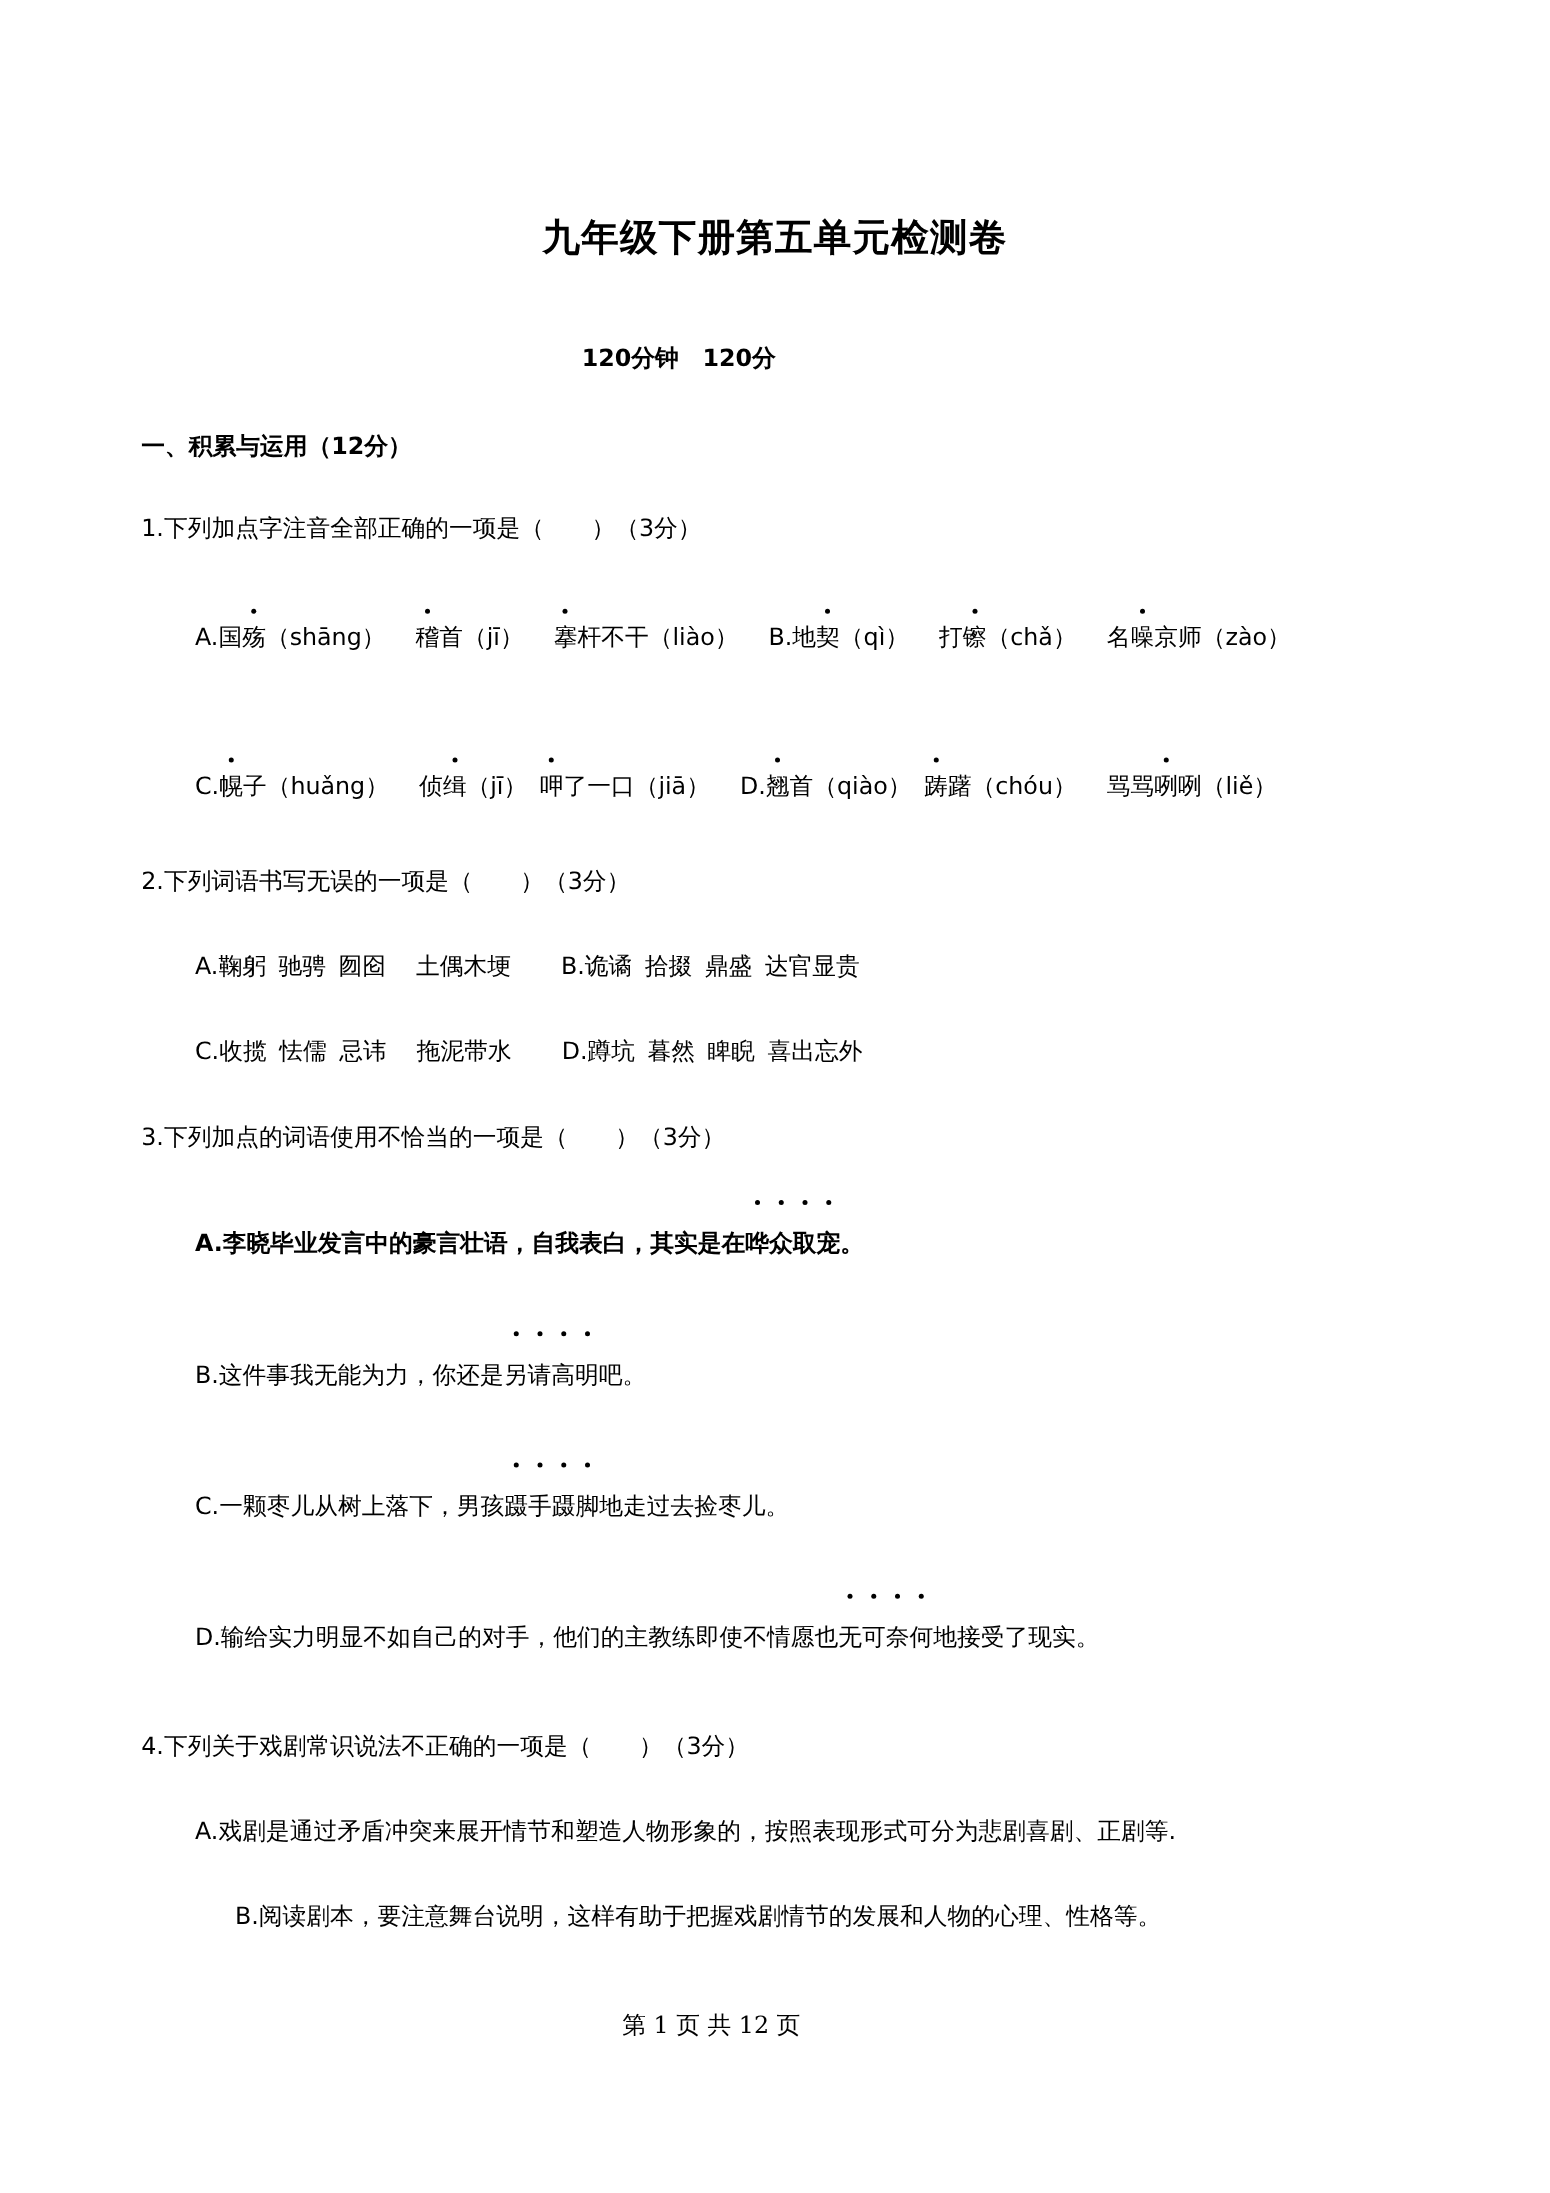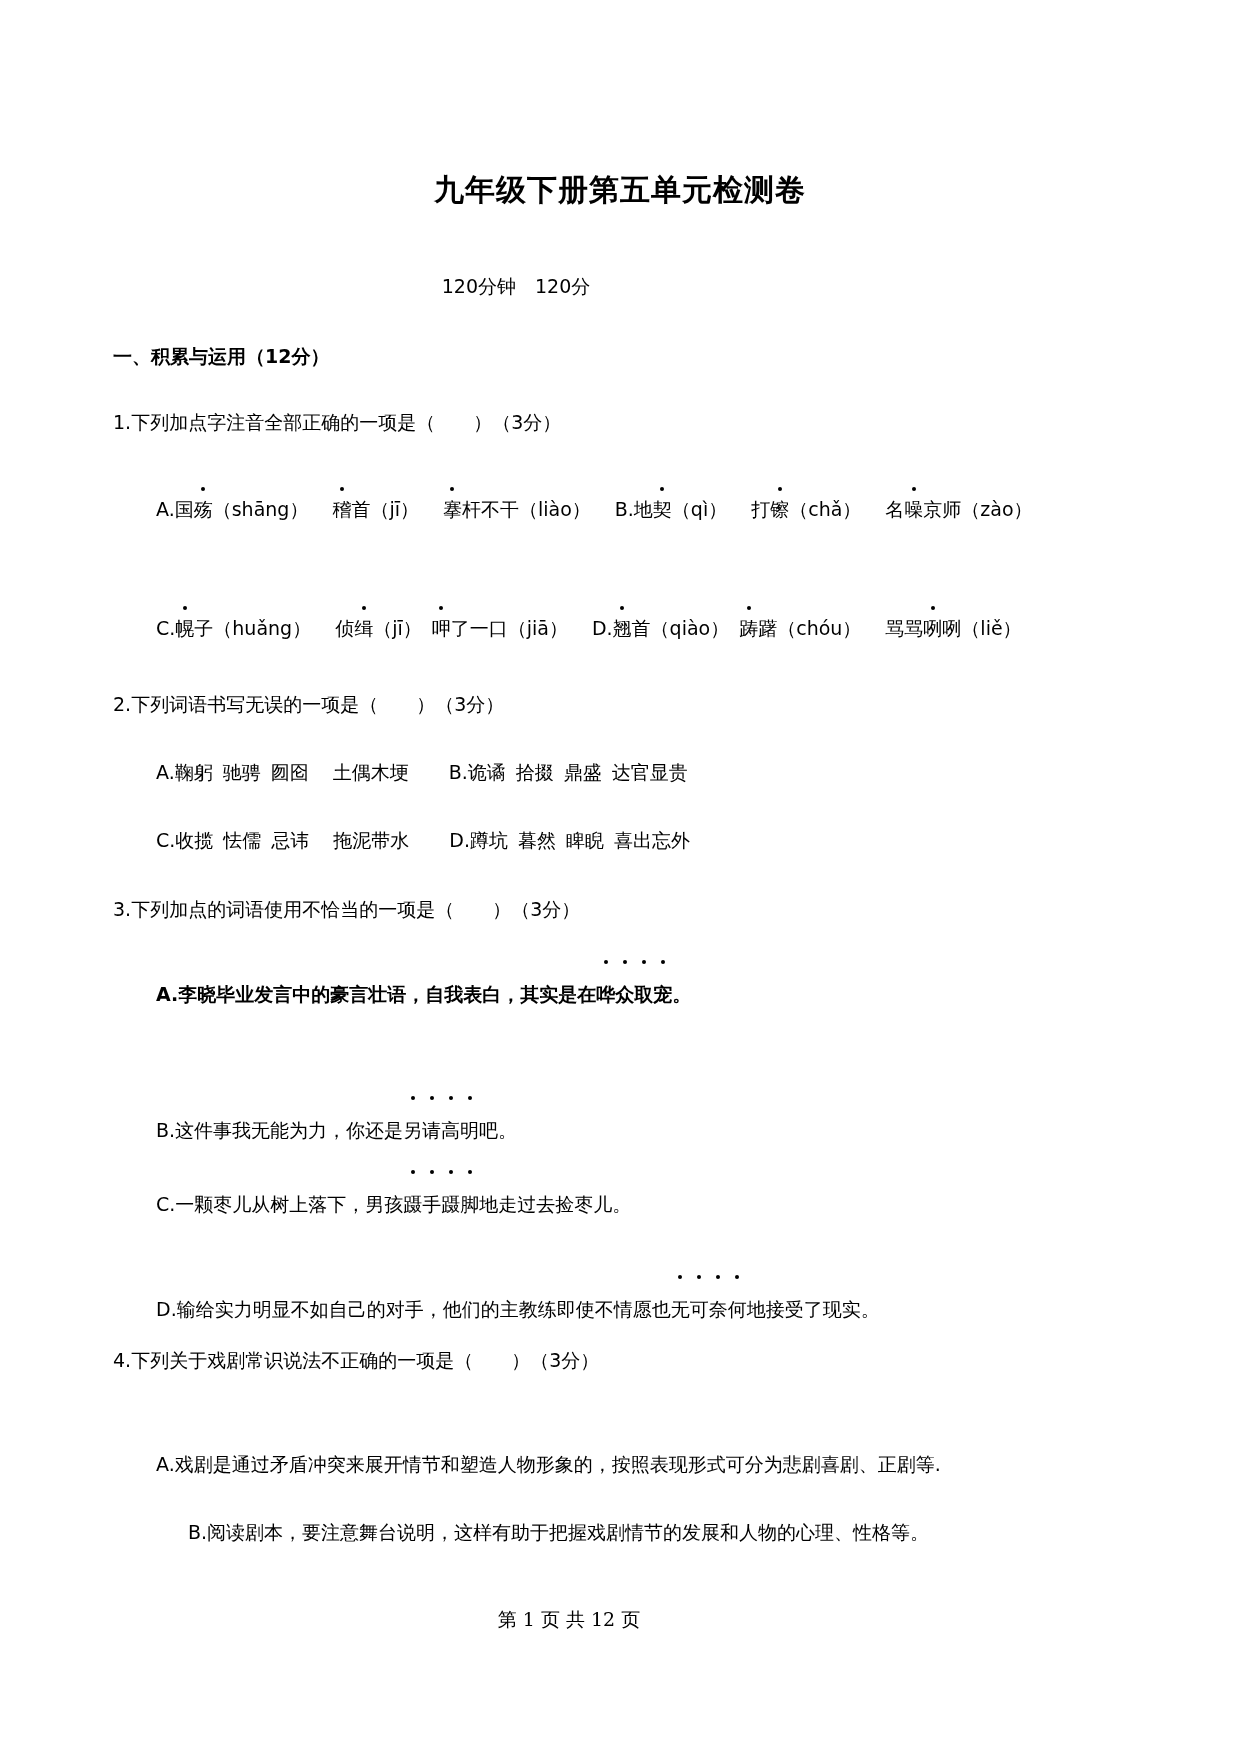--- a/index.html
+++ b/index.html
@@ -8,21 +8,21 @@
     font-family: "DejaVu Sans", "Liberation Sans", sans-serif;
     color: #000;
   }
   .abs { position: absolute; white-space: nowrap; text-align: right; }
   .title {
     left: 0; width: 1240px; top: 170px; text-align: center;
     font-size: 30px; font-weight: bold; letter-spacing: 1px;
   }
   .subtitle {
     left: 0; width: 1032px; top: 274px; text-align: center;
-    font-size: 19px; font-weight: normal;
+    font-size: 19px; font-weight: bold; padding-left: 27px;
   }
   .section {
     left: 113px; top: 344px; font-size: 19px; font-weight: bold;
   }
   .q { left: 113px; font-size: 19px; }
   .opt { left: 156px; font-size: 19px; }
   .dot { position: relative; display: inline-block; }
   .dot::before {
     content: ""; position: absolute; left: 50%; top: -10px;
     width: 4px; height: 4px; margin-left: -2px; border-radius: 50%; background: #000;
@@ -61,31 +61,31 @@
 
 <div class="abs opt" style="top:828px;">
   <span>C.</span><span>收揽</span><span class="gap-sm"></span><span>怯儒</span><span class="gap-sm"></span><span>忌讳</span><span class="gap"></span><span>拖泥带水</span><span class="gap-lg"></span><span>D.</span><span>蹲坑</span><span class="gap-sm"></span><span>暮然</span><span class="gap-sm"></span><span>睥睨</span><span class="gap-sm"></span><span>喜出忘外</span>
 </div>
 
 <div class="abs q" style="top:897px;">3.下列加点的词语使用不恰当的一项是（　　）（3分）</div>
 
 <div class="abs opt dots-high" style="top:982px;font-weight:bold;">
   <span>A.</span><span>李晓毕业发言中的豪言壮语，自我表白，其实是在</span><span class="dotted-word"><span class="dot">哗</span><span class="dot">众</span><span class="dot">取</span><span class="dot">宠</span></span><span>。</span>
 </div>
-<div class="abs opt dots-high" style="top:1118px;">
+<div class="abs opt dots-high" style="top:1087px;">
   <span>B.</span><span>这件事我无能为力，你还是</span><span class="dotted-word"><span class="dot">另</span><span class="dot">请</span><span class="dot">高</span><span class="dot">明</span></span><span>吧。</span>
 </div>
 <div class="abs opt dots-high" style="top:1192px;">
   <span>C.</span><span>一颗枣儿从树上落下，男孩</span><span class="dotted-word"><span class="dot">蹑</span><span class="dot">手</span><span class="dot">蹑</span><span class="dot">脚</span></span><span>地走过去捡枣儿。</span>
 </div>
 <div class="abs opt dots-high" style="top:1297px;">
   <span>D.</span><span>输给实力明显不如自己的对手，他们的主教练即使不情愿也</span><span class="dotted-word"><span class="dot">无</span><span class="dot">可</span><span class="dot">奈</span><span class="dot">何</span></span><span>地接受了现实。</span>
 </div>
 
-<div class="abs q" style="top:1348px;">4.下列关于戏剧常识说法不正确的一项是（　　）（3分）</div>
+<div class="abs q" style="top:1384px;">4.下列关于戏剧常识说法不正确的一项是（　　）（3分）</div>
 
 <div class="abs opt" style="top:1452px;">
   <span>A.</span><span>戏剧是通过矛盾冲突来展开情节和塑造人物形象的，按照表现形式可分为悲剧喜剧、正剧等.</span>
 </div>
 <div class="abs opt" style="top:1520px;margin-left:32px;">
   <span>B.</span><span>阅读剧本，要注意舞台说明，这样有助于把握戏剧情节的发展和人物的心理、性格等。</span>
 </div>
 
 <div class="abs footer">第 1 页 共 12 页</div>
 

